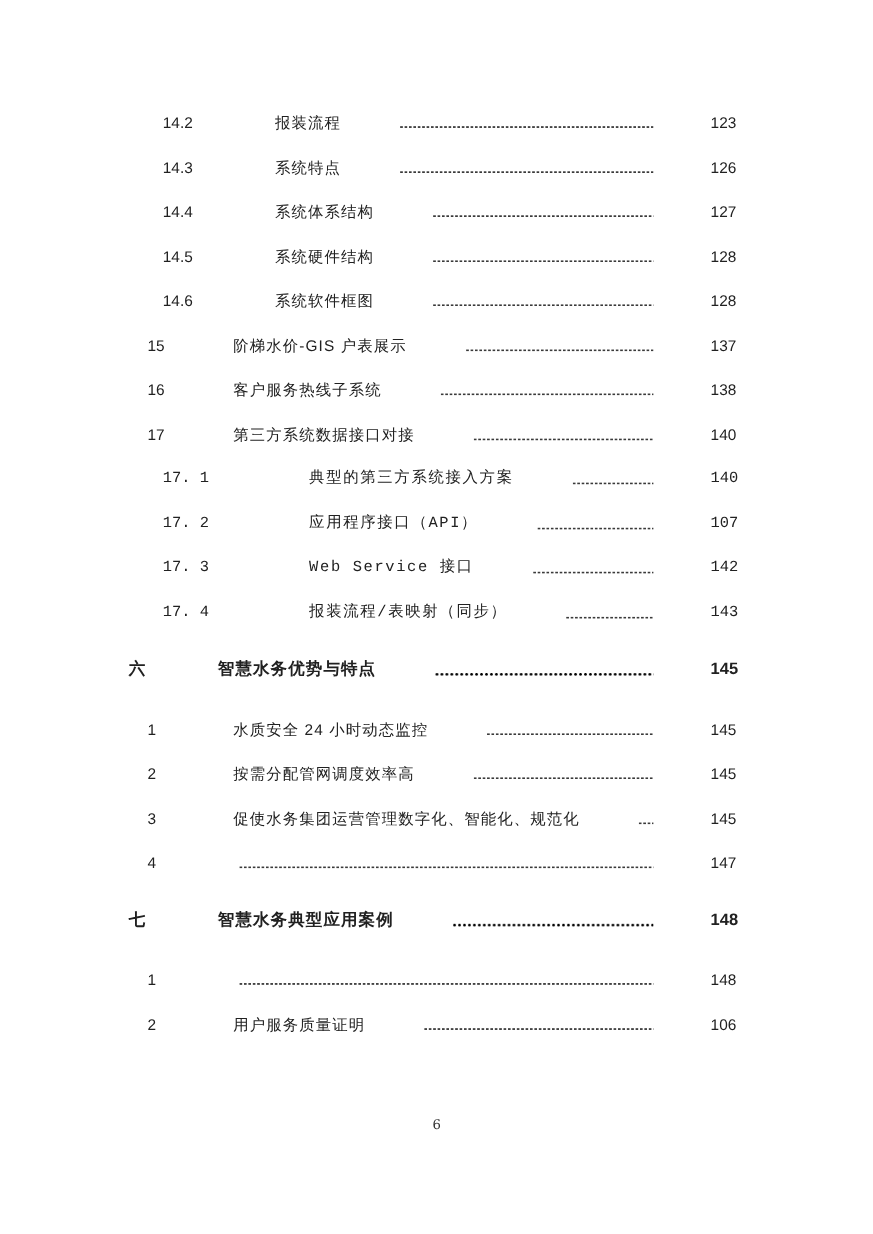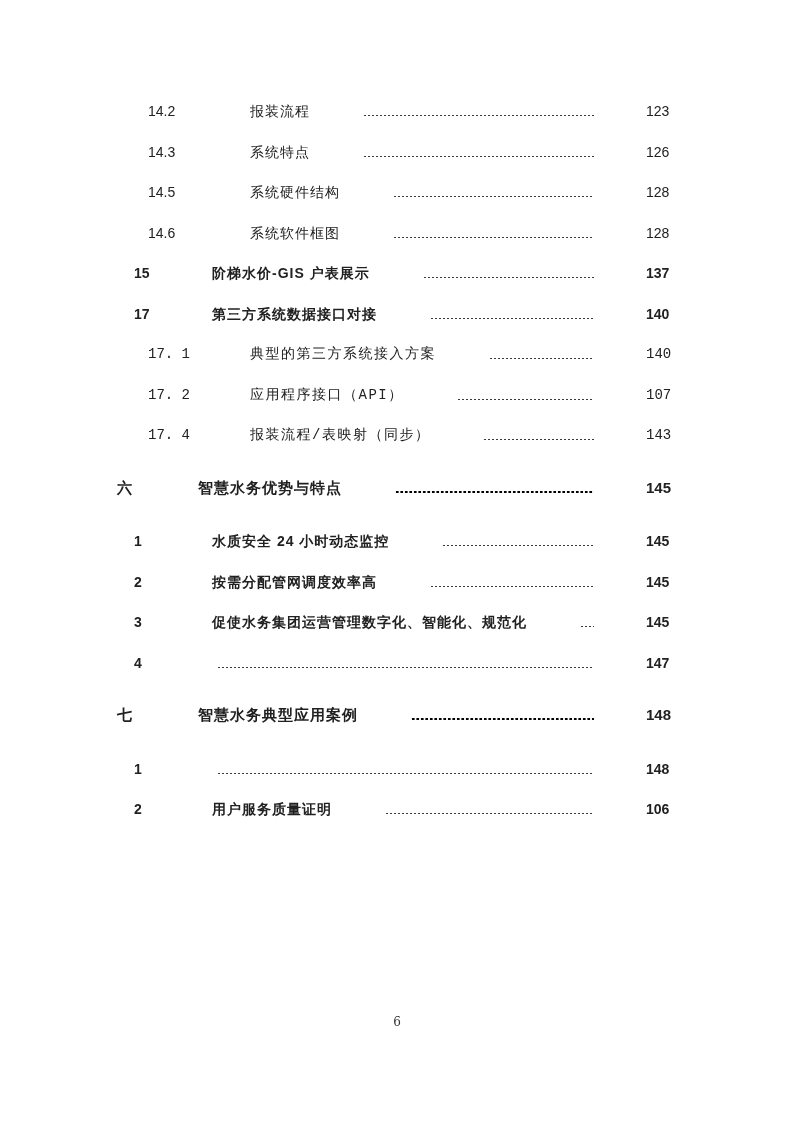--- a/index.html
+++ b/index.html
@@ -34,29 +34,29 @@
   .lv-chapter {
     padding-left: 117px; margin-top: 12px; margin-bottom: 37.5px;
     font-weight: 700; font-size: 15px;
   }
   .lv-chapter .num { width: 33px; }
   .lv-chapter .dots {
     background-image: radial-gradient(circle, #000000 1.1px, transparent 1.3px);
     background-size: 4.5px 4px; height: 4px;
   }
   
-  .lv-item { padding-left: 134px; font-weight: bold; }
+  .lv-item { padding-left: 134px; }
   .lv-item .num { width: 30px; }
   
   .lv-sub { padding-left: 148px; }
   .lv-sub .num { width: 54px; }
 
   .f-sans { font-family: "Liberation Sans", "DejaVu Sans", sans-serif; }
   .f-serif { font-family: Liberation Mono, monospace; }
-  .f-serif .title { letter-spacing: 1.5px; }
+  .f-serif .title { letter-spacing: 1.5px; margin-left: 31px; }
 
   .footer {
     position: absolute; top: 1015px; left: 0; width: 100%;
     text-align: center; font-family: "DejaVu Serif", "Liberation Serif", serif;
     font-size: 12px; color: #333333;
   }
 </style>
 </head>
 <body>
 
@@ -68,54 +68,72 @@
     <span class="dots"></span>
     <span class="pagenum">123</span>
   </div>
       <div class="toc-row lv-sub f-sans">
     <span class="num">14.3</span>
     <span class="title">系统特点</span>
     <span class="dots"></span>
     <span class="pagenum">126</span>
   </div>
       <div class="toc-row lv-sub f-sans">
+    <span class="num">14.4</span>
+    <span class="title">系统体系结构</span>
+    <span class="dots"></span>
+    <span class="pagenum">127</span>
+  </div>
+      <div class="toc-row lv-sub f-sans">
     <span class="num">14.5</span>
     <span class="title">系统硬件结构</span>
     <span class="dots"></span>
     <span class="pagenum">128</span>
   </div>
       <div class="toc-row lv-sub f-sans">
     <span class="num">14.6</span>
     <span class="title">系统软件框图</span>
     <span class="dots"></span>
     <span class="pagenum">128</span>
   </div>
       <div class="toc-row lv-item f-sans">
     <span class="num">15</span>
     <span class="title">阶梯水价-GIS 户表展示</span>
     <span class="dots"></span>
     <span class="pagenum">137</span>
   </div>
       <div class="toc-row lv-item f-sans">
+    <span class="num">16</span>
+    <span class="title">客户服务热线子系统</span>
+    <span class="dots"></span>
+    <span class="pagenum">138</span>
+  </div>
+      <div class="toc-row lv-item f-sans">
     <span class="num">17</span>
     <span class="title">第三方系统数据接口对接</span>
     <span class="dots"></span>
     <span class="pagenum">140</span>
   </div>
       <div class="toc-row lv-sub f-serif">
     <span class="num">17. 1</span>
     <span class="title">典型的第三方系统接入方案</span>
     <span class="dots"></span>
     <span class="pagenum">140</span>
   </div>
       <div class="toc-row lv-sub f-serif">
     <span class="num">17. 2</span>
     <span class="title">应用程序接口（API）</span>
     <span class="dots"></span>
     <span class="pagenum">107</span>
+  </div>
+      <div class="toc-row lv-sub f-serif">
+    <span class="num">17. 3</span>
+    <span class="title">Web Service 接口</span>
+    <span class="dots"></span>
+    <span class="pagenum">142</span>
   </div>
       <div class="toc-row lv-sub f-serif">
     <span class="num">17. 4</span>
     <span class="title">报装流程/表映射（同步）</span>
     <span class="dots"></span>
     <span class="pagenum">143</span>
   </div>
       <div class="toc-row lv-chapter f-sans">
     <span class="num">六</span>
     <span class="title">智慧水务优势与特点</span>

